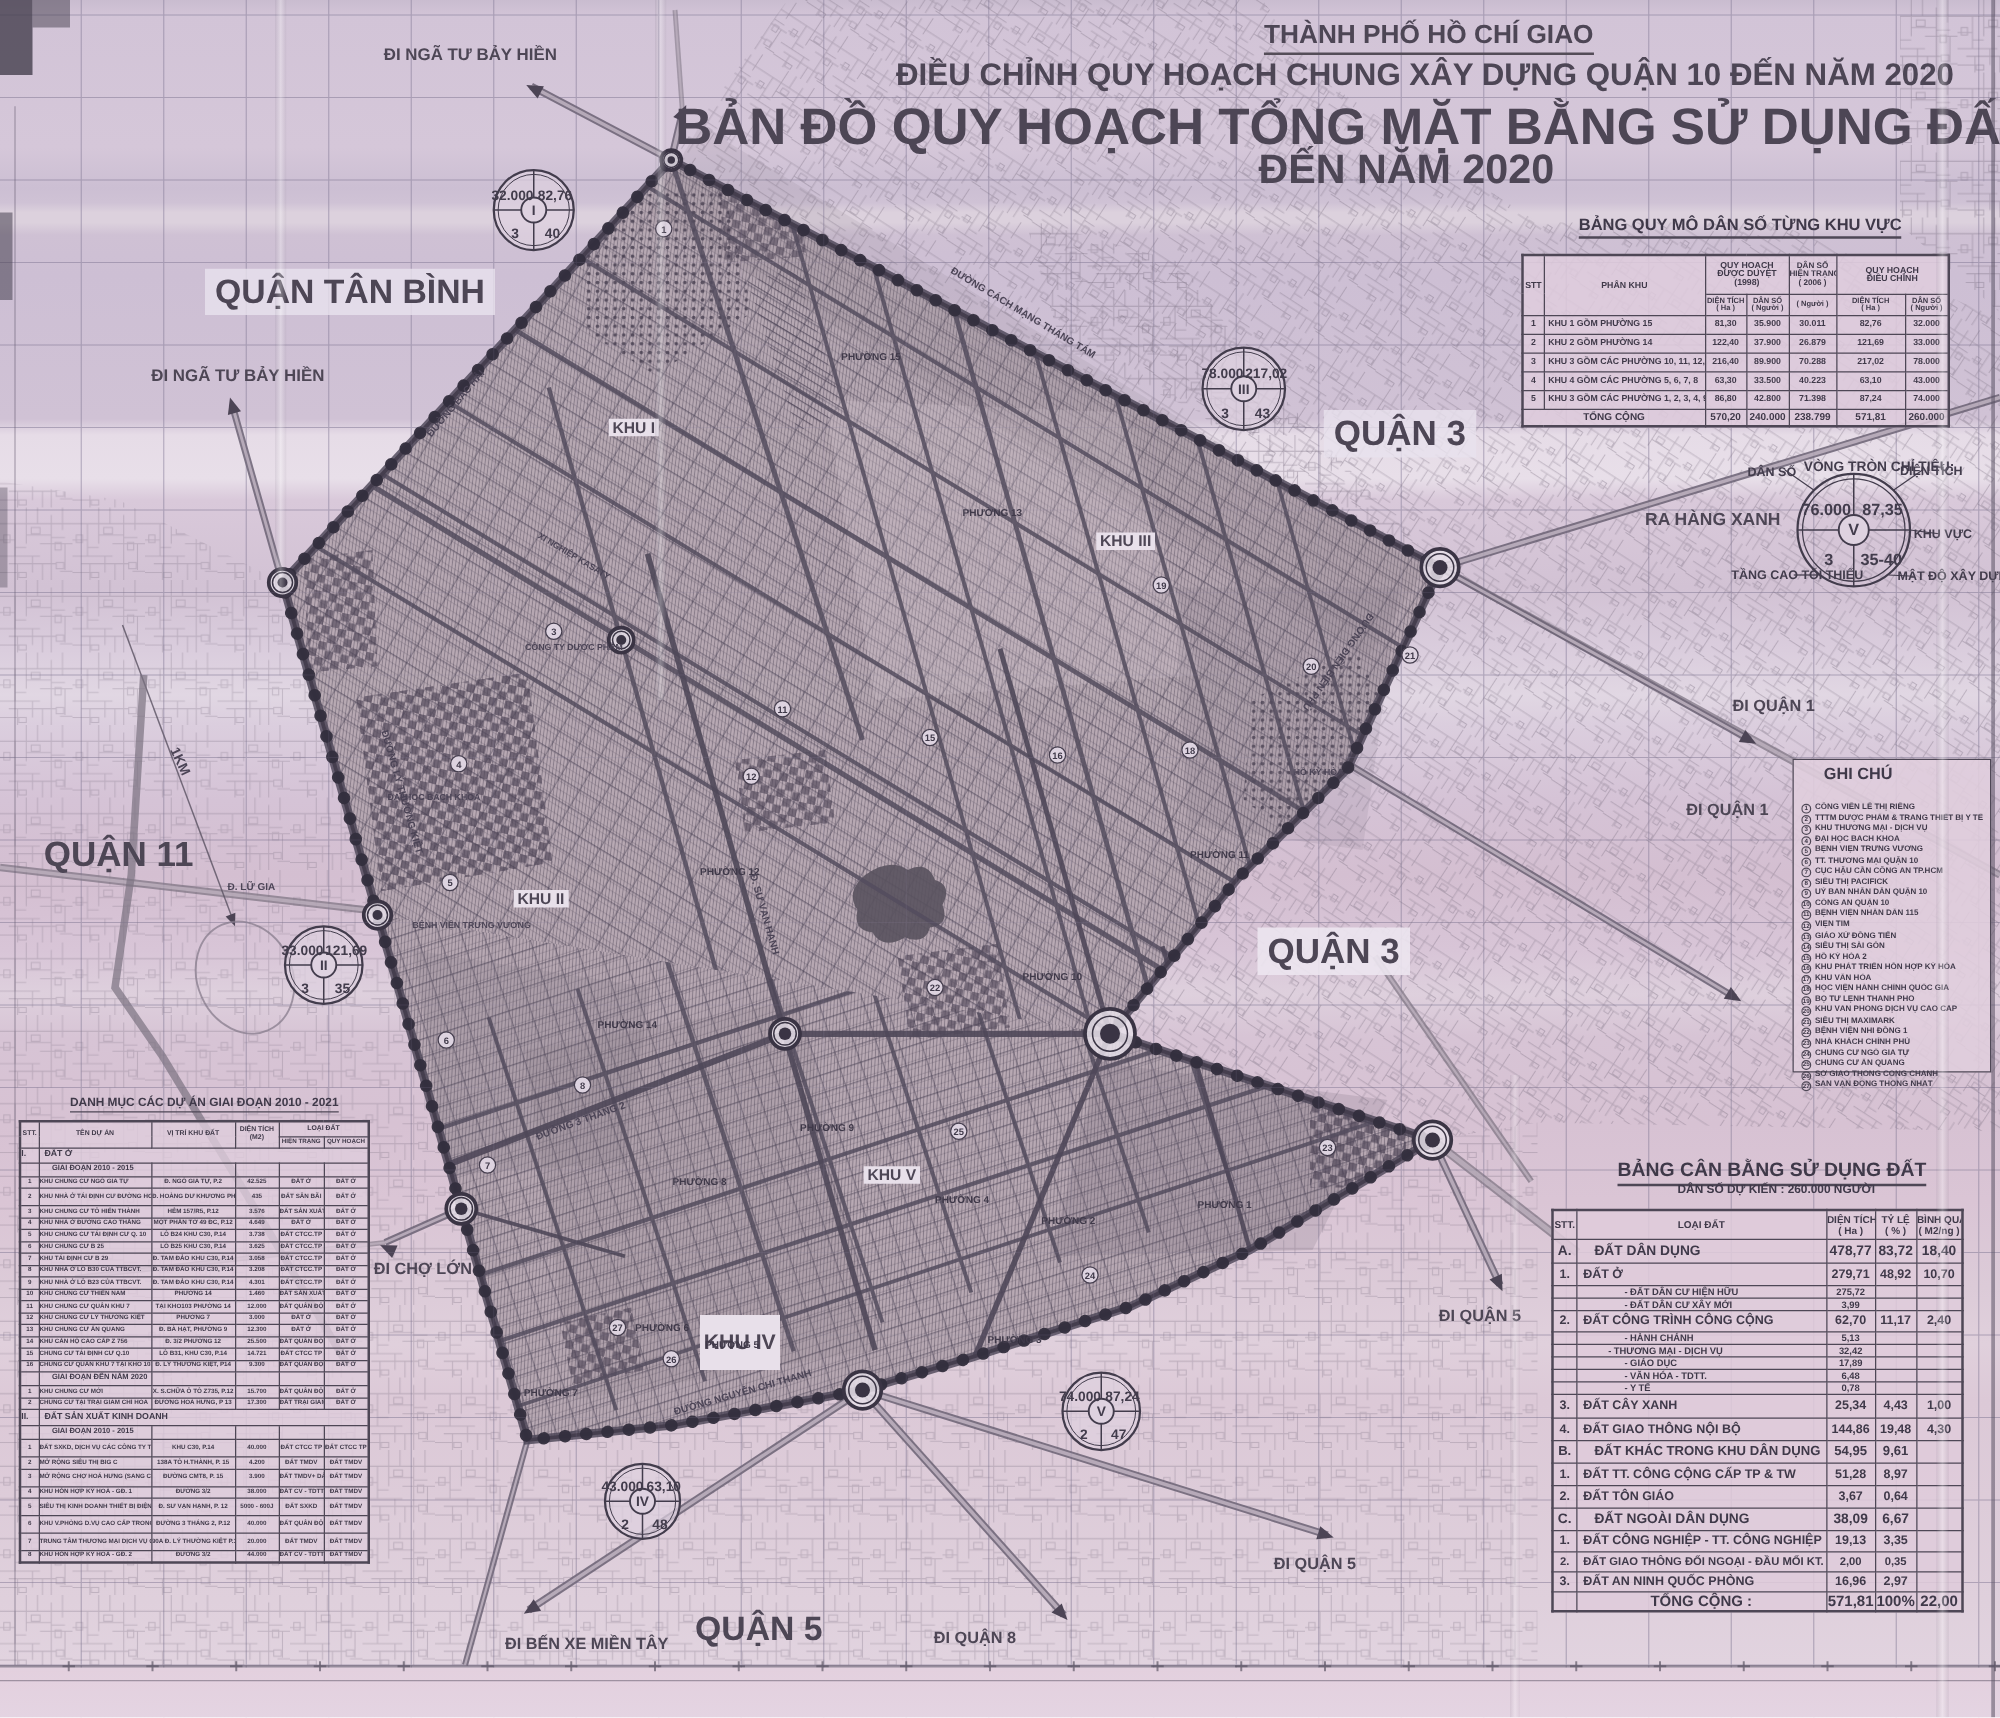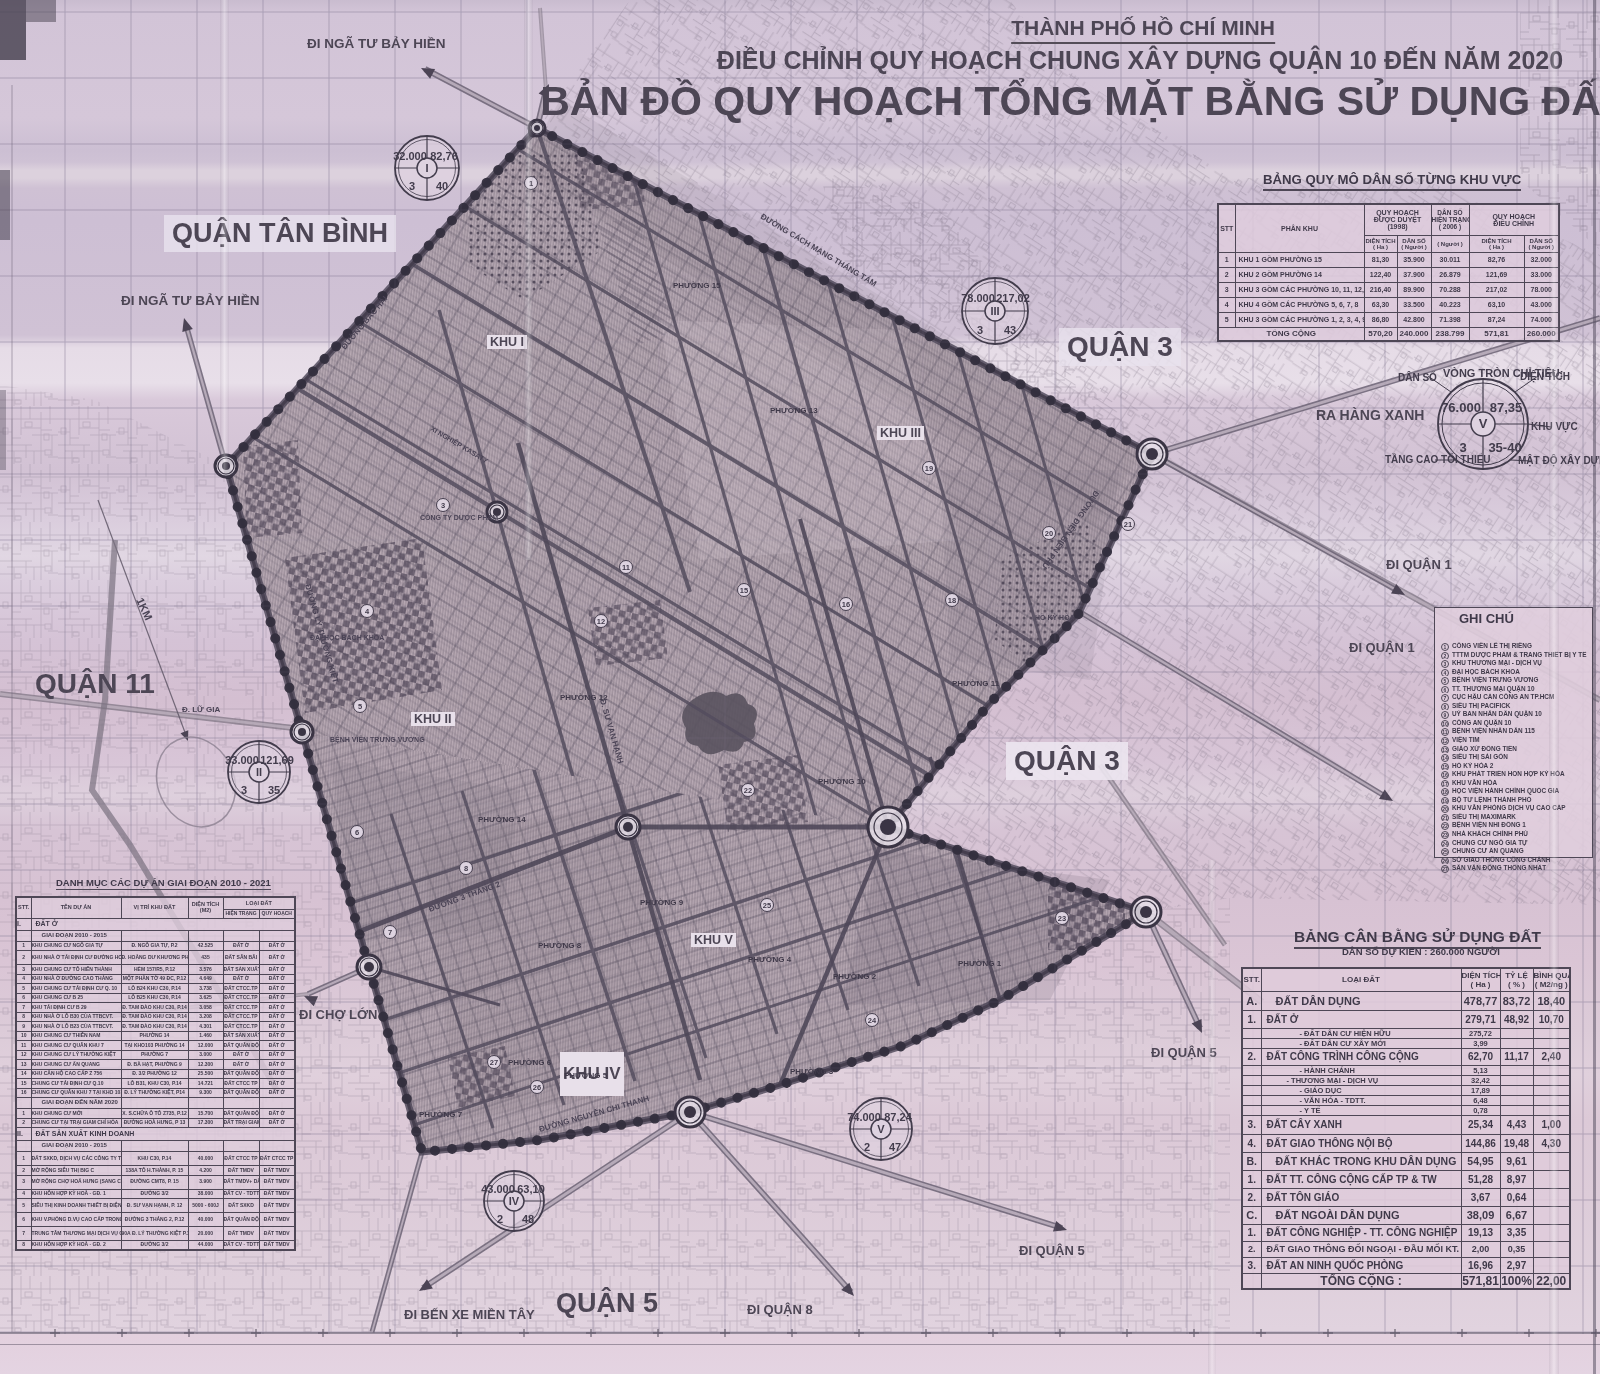--- a/index.html
+++ b/index.html
@@ -454,26 +454,27 @@
 <line x1="1395" y1="1329" x2="1395" y2="1337"></line>
 <line x1="1457" y1="1333" x2="1467" y2="1333"></line>
 <line x1="1462" y1="1329" x2="1462" y2="1337"></line>
 <line x1="1524" y1="1333" x2="1534" y2="1333"></line>
 <line x1="1529" y1="1329" x2="1529" y2="1337"></line>
 <line x1="1591" y1="1333" x2="1601" y2="1333"></line>
 <line x1="1596" y1="1329" x2="1596" y2="1337"></line>
 </g>
 </svg>
 
-<div class="lbl" style="left:1143px;top:16px;transform:translateX(-50%);font-size:21px;border-bottom:2px solid #544d58;padding-bottom:2px">THÀNH PHỐ HỒ CHÍ MINH</div>
+<div class="lbl" style="left:1143px;top:16px;transform:translateX(-50%);font-size:21px;border-bottom:2px solid #544d58;padding-bottom:2px">THÀNH PHỐ HỒ CHÍ GIAO</div>
 
 <div class="lbl" style="left:1140px;top:46px;transform:translateX(-50%);font-size:25px">ĐIỀU CHỈNH QUY HOẠCH CHUNG XÂY DỰNG QUẬN 10 ĐẾN NĂM 2020</div>
 
 <div class="lbl" style="left:1083px;top:78px;transform:translateX(-50%);font-size:41px">BẢN ĐỒ QUY HOẠCH TỔNG MẶT BẰNG SỬ DỤNG ĐẤT</div>
 
+<div class="lbl" style="left:1125px;top:116px;transform:translateX(-50%);font-size:33px">ĐẾN NĂM 2020</div>
 
 <div class="lbl" style="left:164px;top:215px;font-size:27px;background:rgba(233,226,238,0.8);padding:3px 8px">QUẬN TÂN BÌNH</div>
 
 <div class="lbl" style="left:35px;top:668px;font-size:28px">QUẬN 11</div>
 
 <div class="lbl" style="left:1059px;top:328px;font-size:28px;background:rgba(233,226,238,0.8);padding:3px 8px">QUẬN 3</div>
 
 <div class="lbl" style="left:1006px;top:742px;font-size:28px;background:rgba(236,229,240,0.9);padding:3px 8px">QUẬN 3</div>
 
 <div class="lbl" style="left:556px;top:1288px;font-size:27px">QUẬN 5</div>

